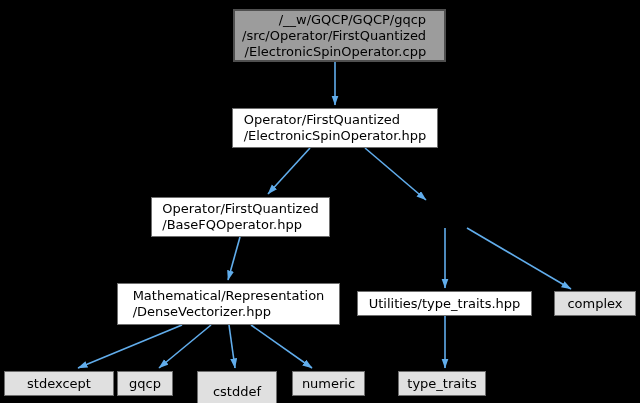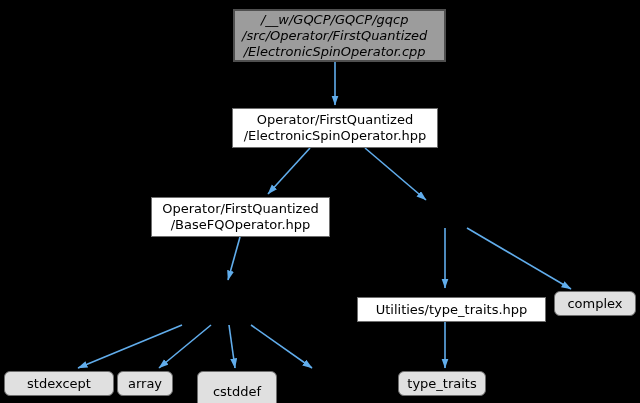--- a/index.html
+++ b/index.html
@@ -22,40 +22,38 @@
   }
   .edges{position:absolute;left:0;top:0;width:640px;height:403px;}
   .edges line{stroke:var(--edge);stroke-width:1.6;}
   .edges marker path{fill:var(--edge);}
   .node{
     position:absolute;
     box-sizing:border-box;
     display:flex;
     align-items:center;
     justify-content:center;
-    text-align:center;
+    text-align:left;
     background:var(--node-fill);
     border:1px solid var(--node-border);
     color:var(--text);
     font-size:13px;
     line-height:16px;
     white-space:pre-line;
     padding:1px 4px;
   }
   .node.root{
     background:var(--root-fill);
     border:2px solid var(--root-border);
     justify-content:flex-start;
-    text-align:center;
+    text-align:right;
     padding-left:7px;
-    font-style:italic;
   }
   .node.system{
     background:var(--system-fill);
-    border-radius:6px;
   }
 </style>
 </head>
 <body>
 
 <div class="canvas">
 
   <svg class="edges" viewBox="0 0 640 403" xmlns="http://www.w3.org/2000/svg">
     <defs>
       <marker id="arrow" markerUnits="userSpaceOnUse" markerWidth="11" markerHeight="8" refX="9.5" refY="3.5" orient="auto">
@@ -79,27 +77,30 @@
 /src/Operator/FirstQuantized
 /ElectronicSpinOperator.cpp</div>
 
   <div class="node" style="left:232px;top:108px;width:206px;height:40px">Operator/FirstQuantized
 /ElectronicSpinOperator.hpp</div>
 
   <div class="node" style="left:151px;top:197px;width:179px;height:40px">Operator/FirstQuantized
 /BaseFQOperator.hpp</div>
 
 
+  <div class="node" style="left:117px;top:283px;width:223px;height:42px">Mathematical/Representation
+/DenseVectorizer.hpp</div>
 
-  <div class="node" style="left:357px;top:297px;width:189px;height:25px">Utilities/type_traits.hpp</div>
+  <div class="node" style="left:357px;top:291px;width:175px;height:25px">Utilities/type_traits.hpp</div>
 
   <div class="node system" style="left:554px;top:291px;width:82px;height:25px">complex</div>
 
   <div class="node system" style="left:4px;top:371px;width:110px;height:25px">stdexcept</div>
 
-  <div class="node system" style="left:117px;top:371px;width:56px;height:25px">array</div>
+  <div class="node system" style="left:117px;top:371px;width:56px;height:25px">gqcp</div>
 
   <div class="node system" style="left:197px;top:371px;width:80px;height:41px">cstddef</div>
 
+  <div class="node system" style="left:292px;top:371px;width:73px;height:25px">numeric</div>
 
   <div class="node system" style="left:398px;top:371px;width:88px;height:25px">type_traits</div>
 
 </div>
 
 </body></html>

